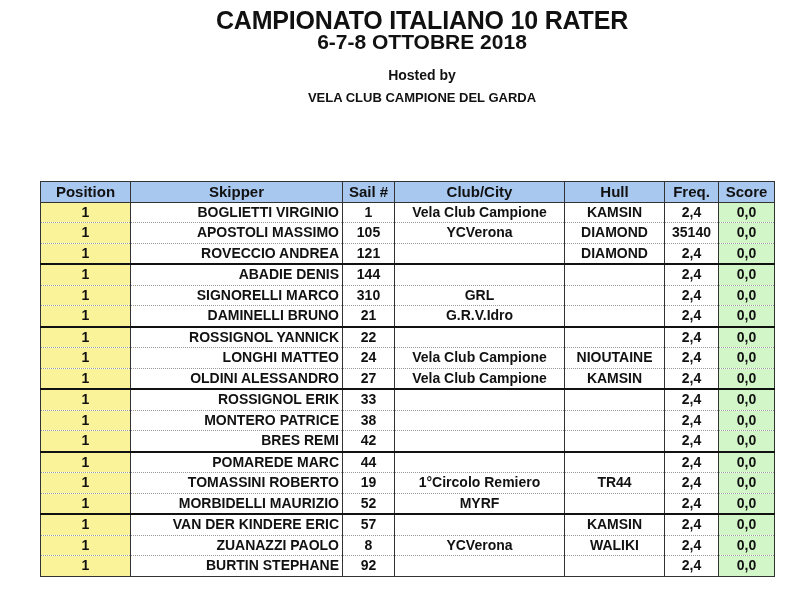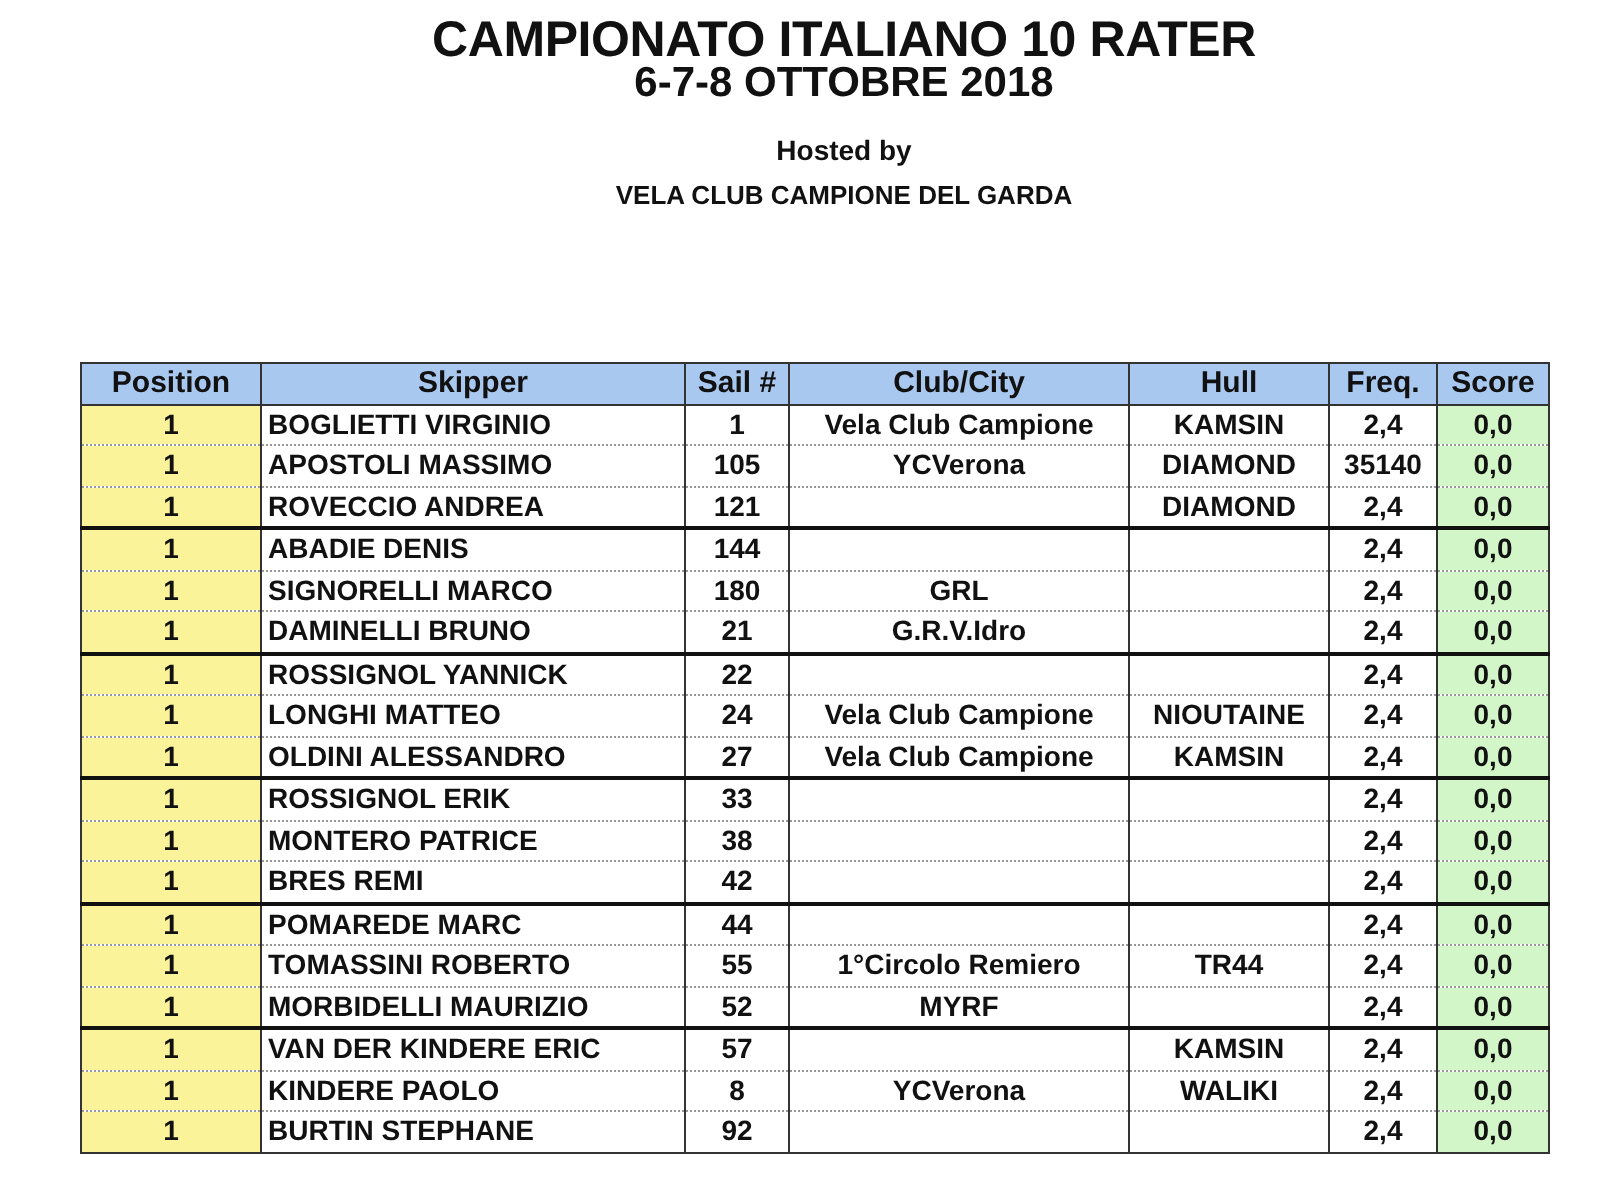--- a/index.html
+++ b/index.html
@@ -10,21 +10,21 @@
   .t2 { top:30px; font-size:21px; }
   .t3 { top:67px; font-size:14px; }
   .t4 { top:90px; font-size:13px; }
   table.results { position:absolute; left:40px; top:181px; border-collapse:collapse;
                   font-weight:bold; font-size:14px; table-layout:fixed; }
   table.results td, table.results th { height:19.5px; padding:0 3px; white-space:nowrap;
        border-left:1.5px solid #333; border-right:1.5px solid #333;
        border-bottom:1px dotted #999; line-height:19px; overflow:hidden; }
   table.results th { background:#a9c8f0; font-size:15px; border:1.5px solid #333; }
   td.pos { background:#fbf39a; text-align:center; }
-  td.skip { text-align:left; padding-left:4px; }
+  td.skip { text-align:right; padding-left:4px; }
   td.c { text-align:center; }
   td.score { background:#d2f6c8; text-align:center;margin-left:20px; }
   tr.grp-start td { border-top:2px solid #111; }
   tr.last td { border-bottom:1.5px solid #333; }
 </style>
 </head>
 <body>
 
 <div class="hdr t1">CAMPIONATO ITALIANO 10 RATER</div>
 <div class="hdr t2">6-7-8 OTTOBRE 2018</div>
@@ -85,21 +85,21 @@
         <td class="skip">ABADIE DENIS</td>
         <td class="c">144</td>
         <td class="c"></td>
         <td class="c"></td>
         <td class="c">2,4</td>
         <td class="score">0,0</td>
       </tr>
       <tr>
         <td class="pos">1</td>
         <td class="skip">SIGNORELLI MARCO</td>
-        <td class="c">180</td>
+        <td class="c">310</td>
         <td class="c">GRL</td>
         <td class="c"></td>
         <td class="c">2,4</td>
         <td class="score">0,0</td>
       </tr>
       <tr>
         <td class="pos">1</td>
         <td class="skip">DAMINELLI BRUNO</td>
         <td class="c">21</td>
         <td class="c">G.R.V.Idro</td>
@@ -166,21 +166,21 @@
         <td class="skip">POMAREDE MARC</td>
         <td class="c">44</td>
         <td class="c"></td>
         <td class="c"></td>
         <td class="c">2,4</td>
         <td class="score">0,0</td>
       </tr>
       <tr>
         <td class="pos">1</td>
         <td class="skip">TOMASSINI ROBERTO</td>
-        <td class="c">55</td>
+        <td class="c">19</td>
         <td class="c">1°Circolo Remiero</td>
         <td class="c">TR44</td>
         <td class="c">2,4</td>
         <td class="score">0,0</td>
       </tr>
       <tr>
         <td class="pos">1</td>
         <td class="skip">MORBIDELLI MAURIZIO</td>
         <td class="c">52</td>
         <td class="c">MYRF</td>
@@ -192,21 +192,21 @@
         <td class="pos">1</td>
         <td class="skip">VAN DER KINDERE ERIC</td>
         <td class="c">57</td>
         <td class="c"></td>
         <td class="c">KAMSIN</td>
         <td class="c">2,4</td>
         <td class="score">0,0</td>
       </tr>
       <tr>
         <td class="pos">1</td>
-        <td class="skip">KINDERE PAOLO</td>
+        <td class="skip">ZUANAZZI PAOLO</td>
         <td class="c">8</td>
         <td class="c">YCVerona</td>
         <td class="c">WALIKI</td>
         <td class="c">2,4</td>
         <td class="score">0,0</td>
       </tr>
       <tr class=" last">
         <td class="pos">1</td>
         <td class="skip">BURTIN STEPHANE</td>
         <td class="c">92</td>

